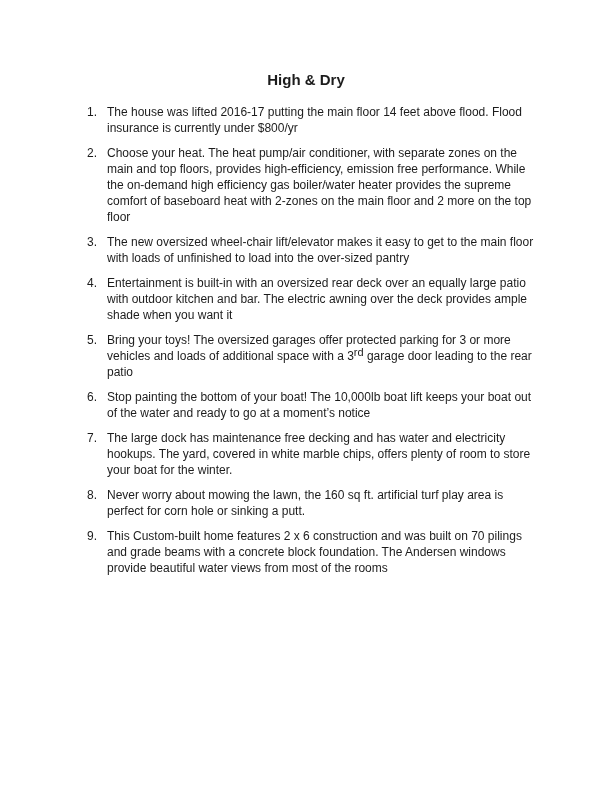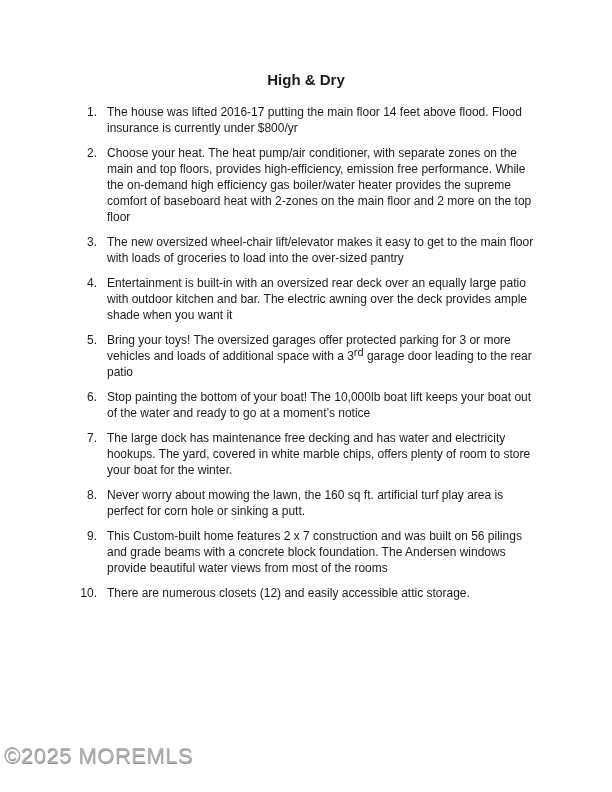--- a/index.html
+++ b/index.html
@@ -81,21 +81,21 @@
       <div class="list-item">
         <span class="item-number">1.</span>
         <span class="item-text"><span>The house was lifted 2016-17 putting the main floor 14 feet above flood. Flood insurance is currently under $800/yr</span></span>
       </div>
       <div class="list-item">
         <span class="item-number">2.</span>
         <span class="item-text"><span>Choose your heat. The heat pump/air conditioner, with separate zones on the main and top floors, provides high-efficiency, emission free performance. While the on-demand high efficiency gas boiler/water heater provides the supreme comfort of baseboard heat with 2-zones on the main floor and 2 more on the top floor</span></span>
       </div>
       <div class="list-item">
         <span class="item-number">3.</span>
-        <span class="item-text"><span>The new oversized wheel-chair lift/elevator makes it easy to get to the main floor with loads of groceries to load into the over-sized pantry</span></span>
+        <span class="item-text"><span>The new oversized wheel-chair lift/elevator makes it easy to get to the main floor with loads of unfinished to load into the over-sized pantry</span></span>
       </div>
       <div class="list-item">
         <span class="item-number">4.</span>
         <span class="item-text"><span>Entertainment is built-in with an oversized rear deck over an equally large patio with outdoor kitchen and bar. The electric awning over the deck provides ample shade when you want it</span></span>
       </div>
       <div class="list-item">
         <span class="item-number">5.</span>
         <span class="item-text"><span>Bring your toys! The oversized garages offer protected parking for 3 or more vehicles and loads of additional space with a 3</span><sup>rd</sup><span> garage door leading to the rear patio</span></span>
       </div>
       <div class="list-item">
@@ -105,22 +105,17 @@
       <div class="list-item">
         <span class="item-number">7.</span>
         <span class="item-text"><span>The large dock has maintenance free decking and has water and electricity hookups. The yard, covered in white marble chips, offers plenty of room to store your boat for the winter.</span></span>
       </div>
       <div class="list-item">
         <span class="item-number">8.</span>
         <span class="item-text"><span>Never worry about mowing the lawn, the 160 sq ft. artificial turf play area is perfect for corn hole or sinking a putt.</span></span>
       </div>
       <div class="list-item">
         <span class="item-number">9.</span>
-        <span class="item-text"><span>This Custom-built home features 2 x 7 construction and was built on 56 pilings and grade beams with a concrete block foundation. The Andersen windows provide beautiful water views from most of the rooms</span></span>
-      </div>
-      <div class="list-item">
-        <span class="item-number">10.</span>
-        <span class="item-text"><span>There are numerous closets (12) and easily accessible attic storage.</span></span>
+        <span class="item-text"><span>This Custom-built home features 2 x 6 construction and was built on 70 pilings and grade beams with a concrete block foundation. The Andersen windows provide beautiful water views from most of the rooms</span></span>
       </div>
     </div>
 
-  <div class="watermark" style="color: rgb(179, 179, 179);">©2025 MOREMLS</div>
 </div>
 
 </body></html>

